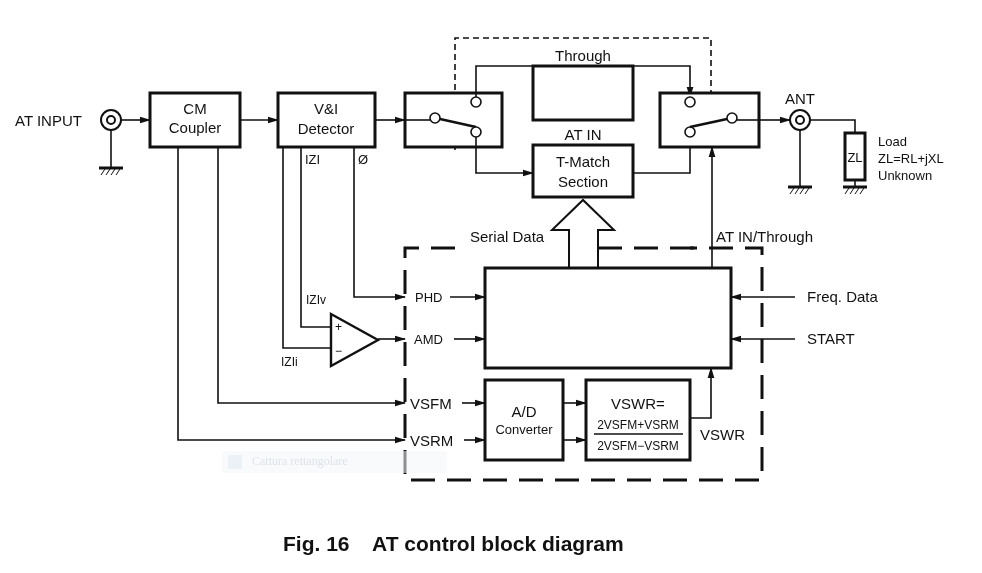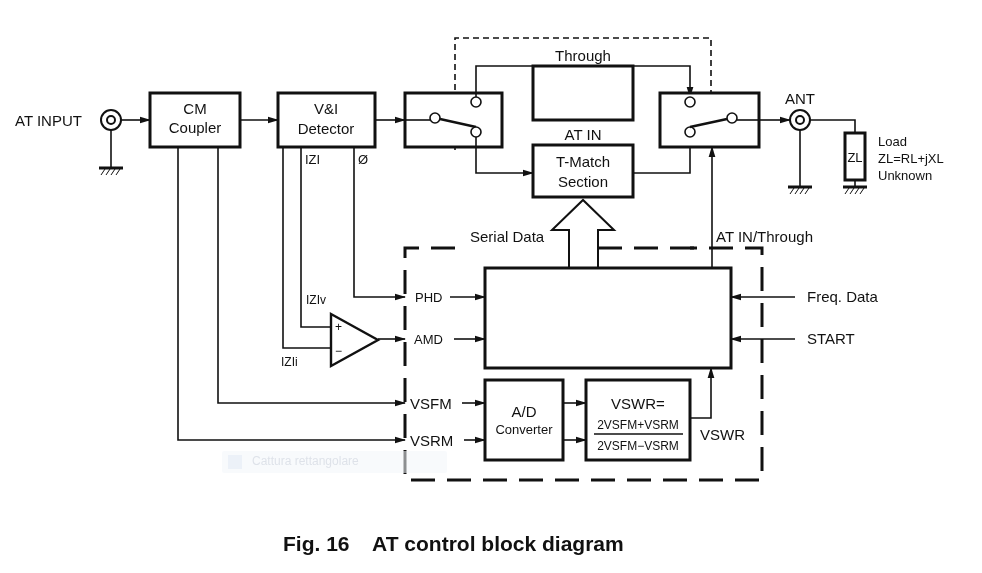--- a/index.html
+++ b/index.html
@@ -9,21 +9,21 @@
   .lbl-sm { font-family: "Liberation Sans", sans-serif; font-size: 13px; fill: #111; }
   .lbl-xs { font-family: "Liberation Sans", sans-serif; font-size: 12px; fill: #111; }
   .caption { font-family: "Liberation Sans", sans-serif; font-size: 21px; font-weight: bold; fill: #111; }
   .box { fill: #fff; stroke: #111; stroke-width: 3; }
   .wire { fill: none; stroke: #111; stroke-width: 1.6; }
   .dash { fill: none; stroke: #111; stroke-width: 1.6; stroke-dasharray: 6 4; }
   .bigdash { fill: none; stroke: #111; stroke-width: 3; stroke-dasharray: 24 12; }
   .tooltip { position: absolute; left: 222px; top: 451px; width: 225px; height: 22px;
              background: #f3f6fb; opacity: 0.55; border-radius: 2px; }
   .tooltip-icon { position: absolute; left: 6px; top: 4px; width: 14px; height: 14px; background: #dde6f3; }
-  .tooltip-text { position: absolute; left: 30px; top: 3px; font-family: Liberation Sans, sans-serif;
+  .tooltip-text { position: absolute; left: 30px; top: 3px; font-family: Liberation Serif, serif;
                   font-size: 12px; color: #c4ccd8; }
 </style>
 </head>
 <body>
 
 <svg width="982" height="573" viewBox="0 0 982 573">
   <defs>
     <marker id="arr" viewBox="0 0 10 10" refX="9" refY="5" markerWidth="7" markerHeight="7" orient="auto-start-reverse">
       <path d="M0,2 L10,5 L0,8 z" fill="#111"></path>
     </marker>

